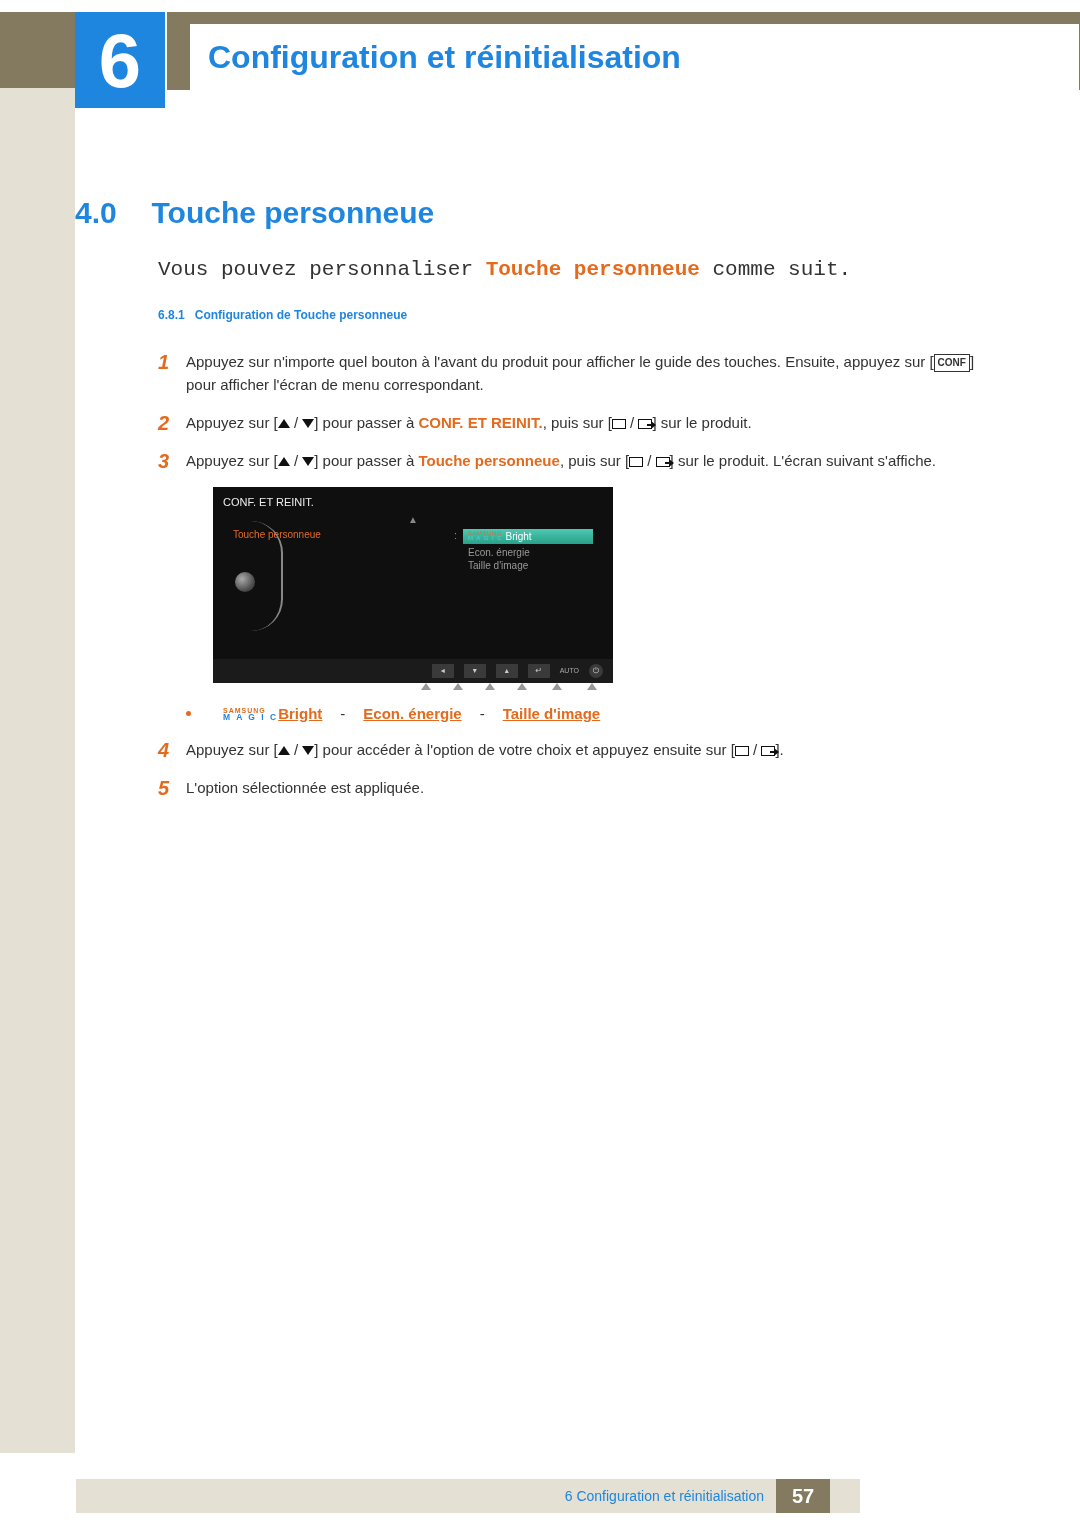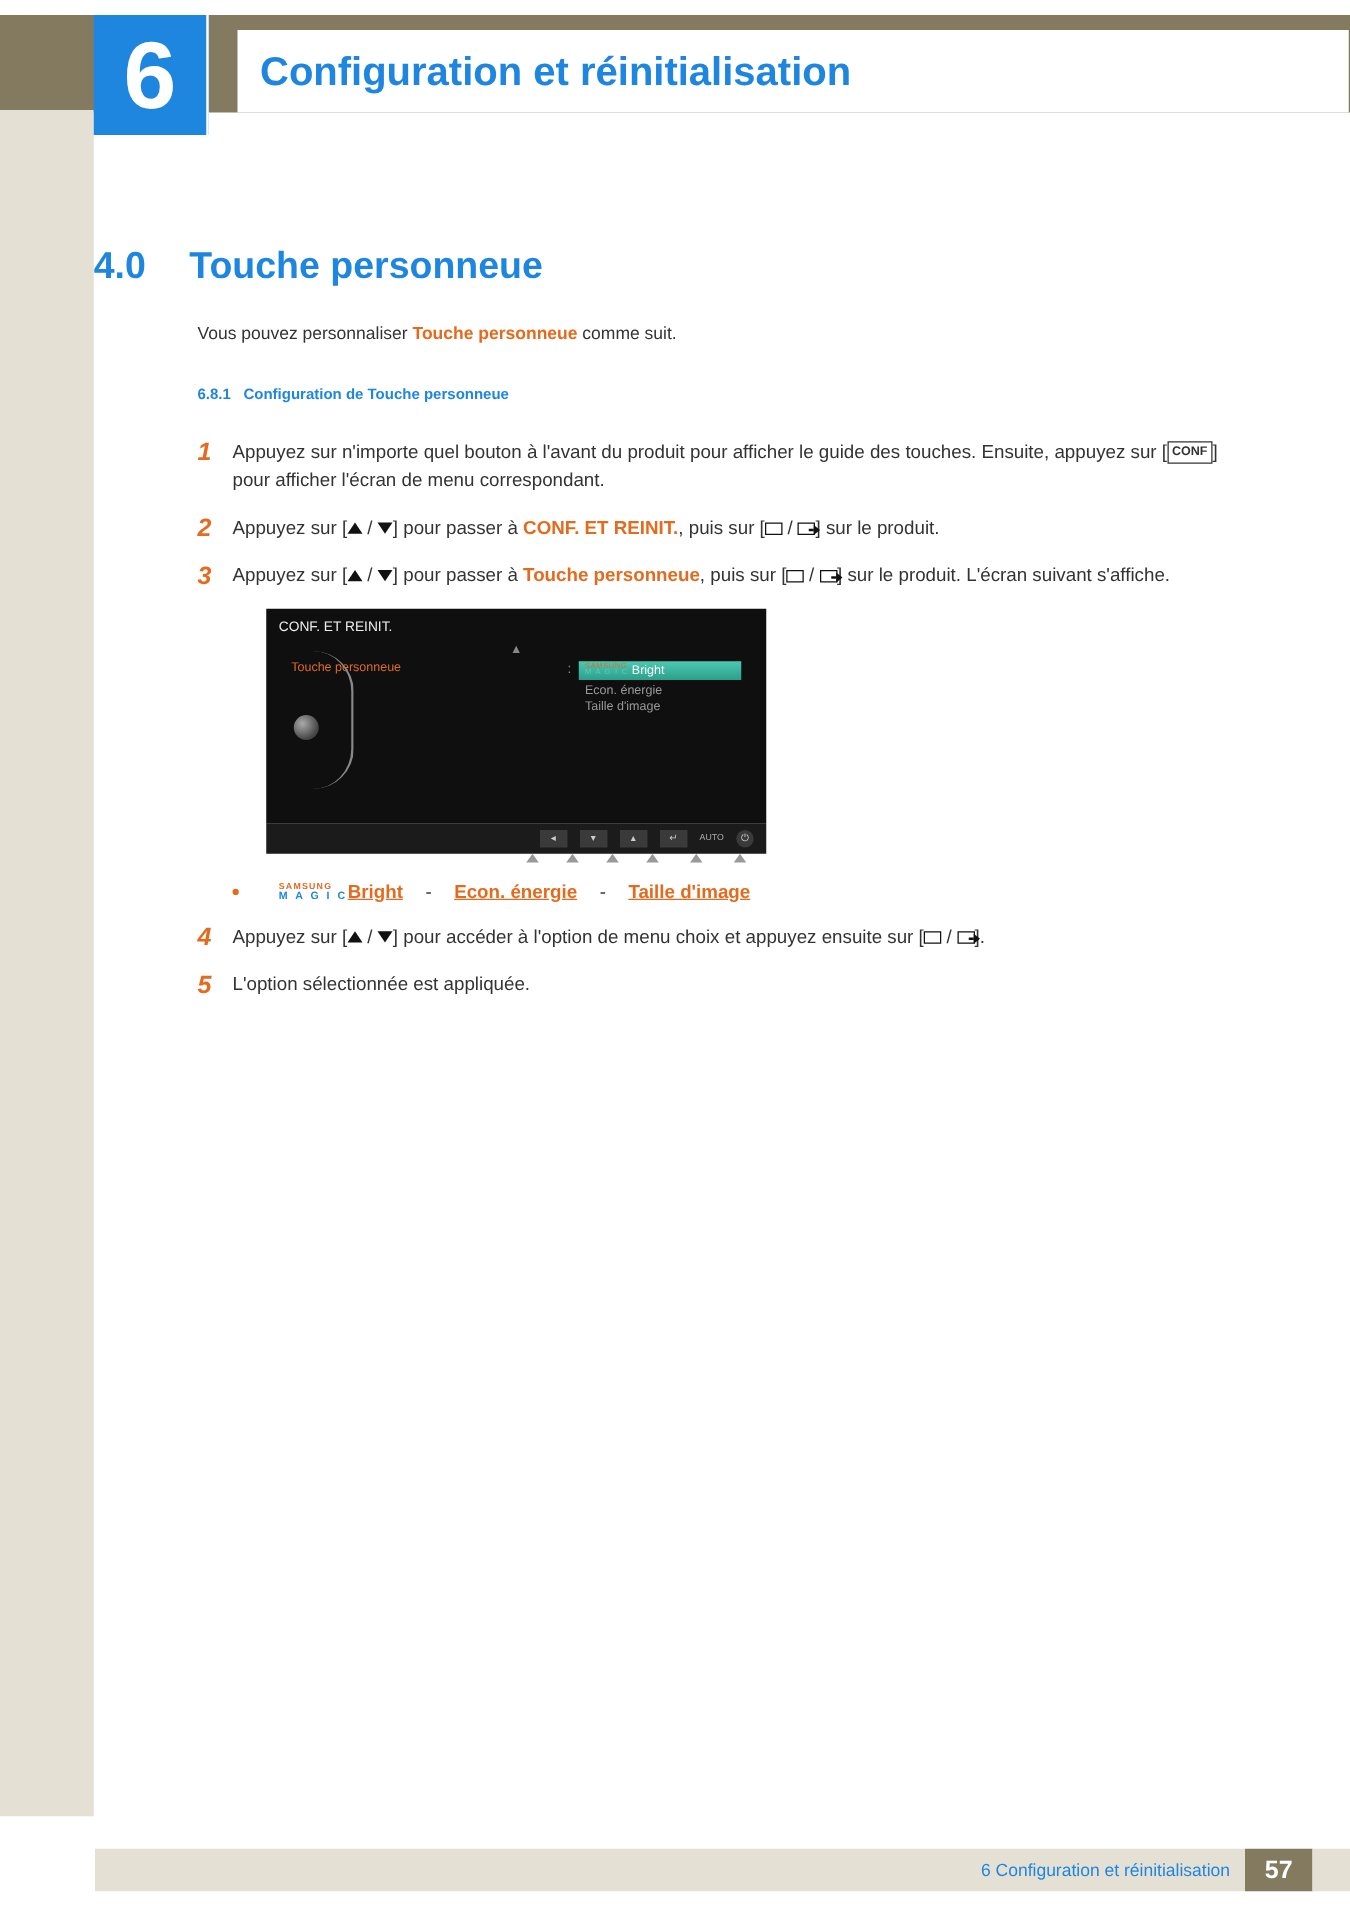--- a/index.html
+++ b/index.html
@@ -63,21 +63,22 @@
     width: 72px;
   }
   .section-title {
     color: #1f86e0;
     font-size: 30px;
     font-weight: 700;
   }
   .intro-text {
     position: absolute;
     top: 258px; left: 158px;
-    font-size: 14px;
+    font-size: 21px;
+    font-family: Liberation Mono, monospace;
   }
   .intro-text .orange { color: #e46b1d; font-weight: bold; }
   .subsection-row {
     position: absolute;
     top: 308px; left: 158px;
     color: #1f86e0;
     font-size: 12px;
     font-weight: 700;
   }
   .steps {
@@ -277,21 +278,21 @@
   }
   .samsung-magic .s { color:#e46b1d; font-size:7px; letter-spacing:1px; display:block; font-weight: bold;}
   .samsung-magic .m { color:#1f86e0; font-size:8.5px; letter-spacing:2px; display:block; font-weight: bold;}
   .link { font-weight: bold; text-decoration: underline; cursor: pointer; }
   .link.orange { color: #e46b1d; }
   .dash { color: #333; font-weight: normal; }
   
   .footer-bar {
     position: absolute;
     bottom: 14px; left: 0;
-    width: 1080px; height: 34px;
+    width: 860px; height: 34px;
     display: flex;
     align-items: stretch;
   }
   .footer-left {
     width: 76px;
     background: #fff;
   }
   .footer-mid {
     flex: 1;
     background: #e4e0d3;
@@ -427,21 +428,21 @@
     </span>
     <span class="dash">-</span>
     <span class="link orange">Econ. énergie</span>
     <span class="dash">-</span>
     <span class="link orange">Taille d'image</span>
   </div>
 
   <div class="step">
     <span class="step-num">4</span>
     <span class="step-text">
-      <span>Appuyez sur [</span><span class="icon-tri-up"></span> / <span class="icon-tri-down"></span><span>] pour accéder à l'option de menu choix et appuyez ensuite sur [</span><span class="icon-rect-in"></span> / <span class="icon-rect-out"></span><span>].</span>
+      <span>Appuyez sur [</span><span class="icon-tri-up"></span> / <span class="icon-tri-down"></span><span>] pour accéder à l'option de votre choix et appuyez ensuite sur [</span><span class="icon-rect-in"></span> / <span class="icon-rect-out"></span><span>].</span>
     </span>
   </div>
 
   <div class="step">
     <span class="step-num">5</span>
     <span class="step-text">L'option sélectionnée est appliquée.</span>
   </div>
 
 </div>
 

